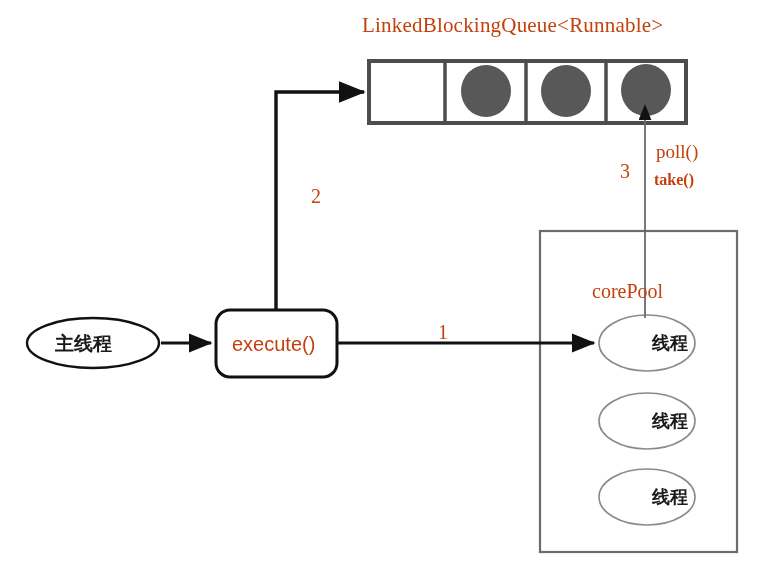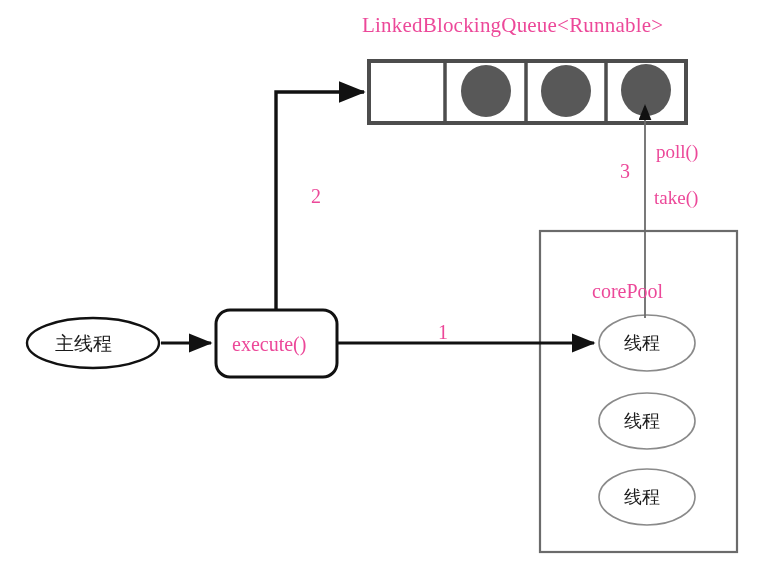--- a/index.html
+++ b/index.html
@@ -18,21 +18,21 @@
   #diagram-svg {
     position: absolute;
     left: 0;
     top: 0;
     width: 759px;
     height: 572px;
   }
   .lbl {
     position: absolute;
     white-space: nowrap;
-    color: #ec4899;
+    color: #c2410c;
     font-family: "Liberation Serif", "DejaVu Serif", serif;
     line-height: 1;
     pointer-events: none;
   }
   #queue-title {
     left: 362px;
     top: 15px;
     font-size: 21px;
     letter-spacing: 0.2px;
   }
@@ -51,47 +51,50 @@
     top: 161px;
     font-size: 20px;
   }
   #poll-label {
     left: 656px;
     top: 142px;
     font-size: 19px;
   }
   #take-label {
     left: 654px;
-    top: 188px;
-    font-size: 19px;
+    top: 172px;
+    font-size: 16px;
+    font-weight: bold;
   }
   #corepool-label {
     left: 592px;
     top: 246px;
     font-size: 20px;
     margin-top: 35px;
   }
   .cjk {
     font-family: "DejaVu Sans", "Liberation Sans", sans-serif;
     font-size: 19px;
     color: #1a1a1a;
+    font-weight: bold;
   }
   #main-thread-label {
     left: 55px;
     top: 334px;
     font-size: 19px;
   }
   #execute-label {
     left: 232px;
     top: 334px;
     font-size: 20px;
-    font-family: Liberation Serif, serif;
+    font-family: Liberation Sans, sans-serif;
   }
   .thread-label {
     font-size: 18px;
+    margin-left: 28px;
   }
   #thread-label-0 { left: 624px; top: 334px; }
   #thread-label-1 { left: 624px; top: 412px; }
   #thread-label-2 { left: 624px; top: 488px; }
 </style>
 </head>
 <body>
 
 <div id="canvas">
 

